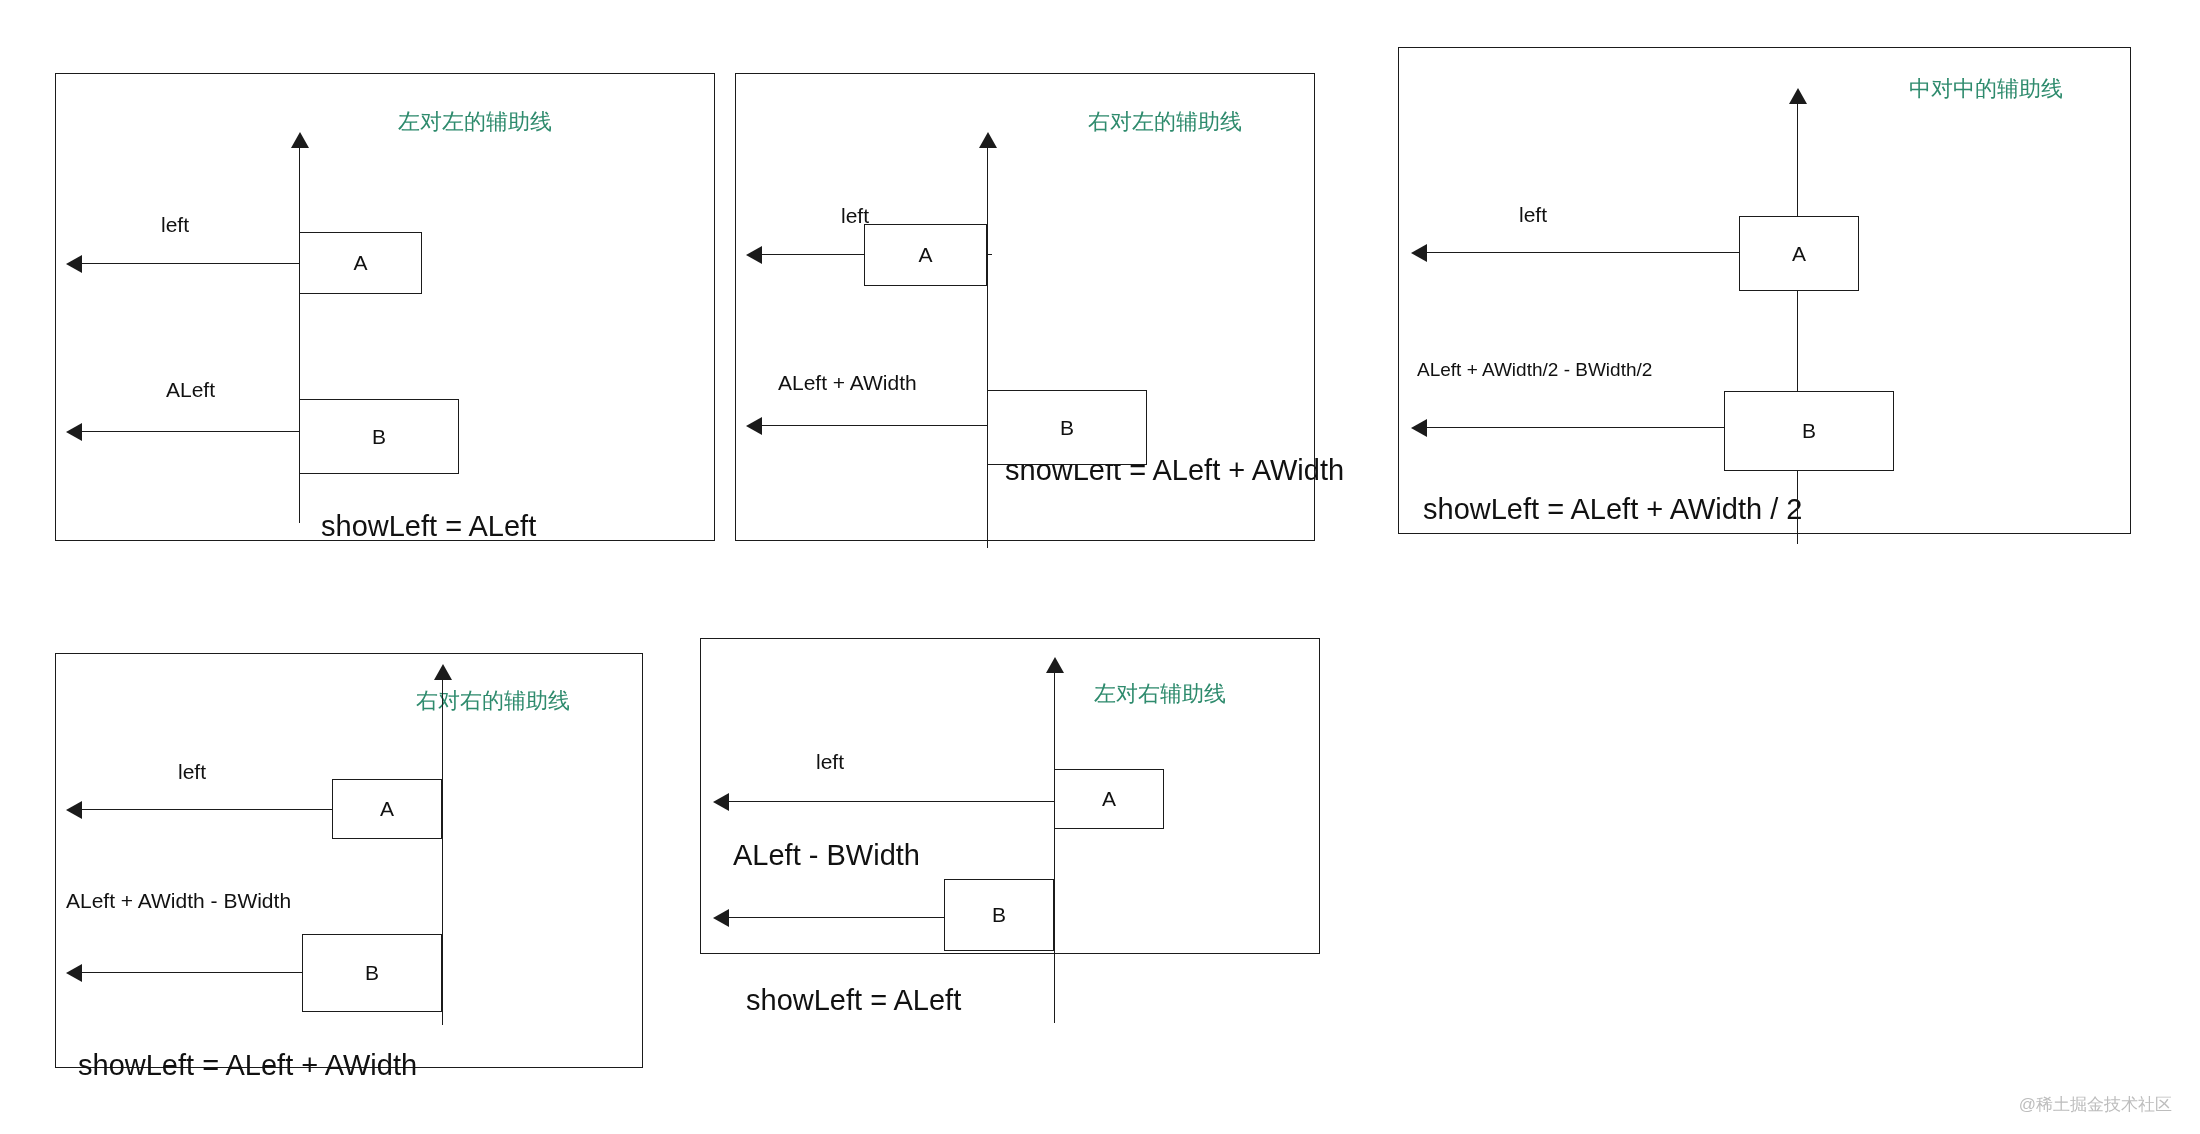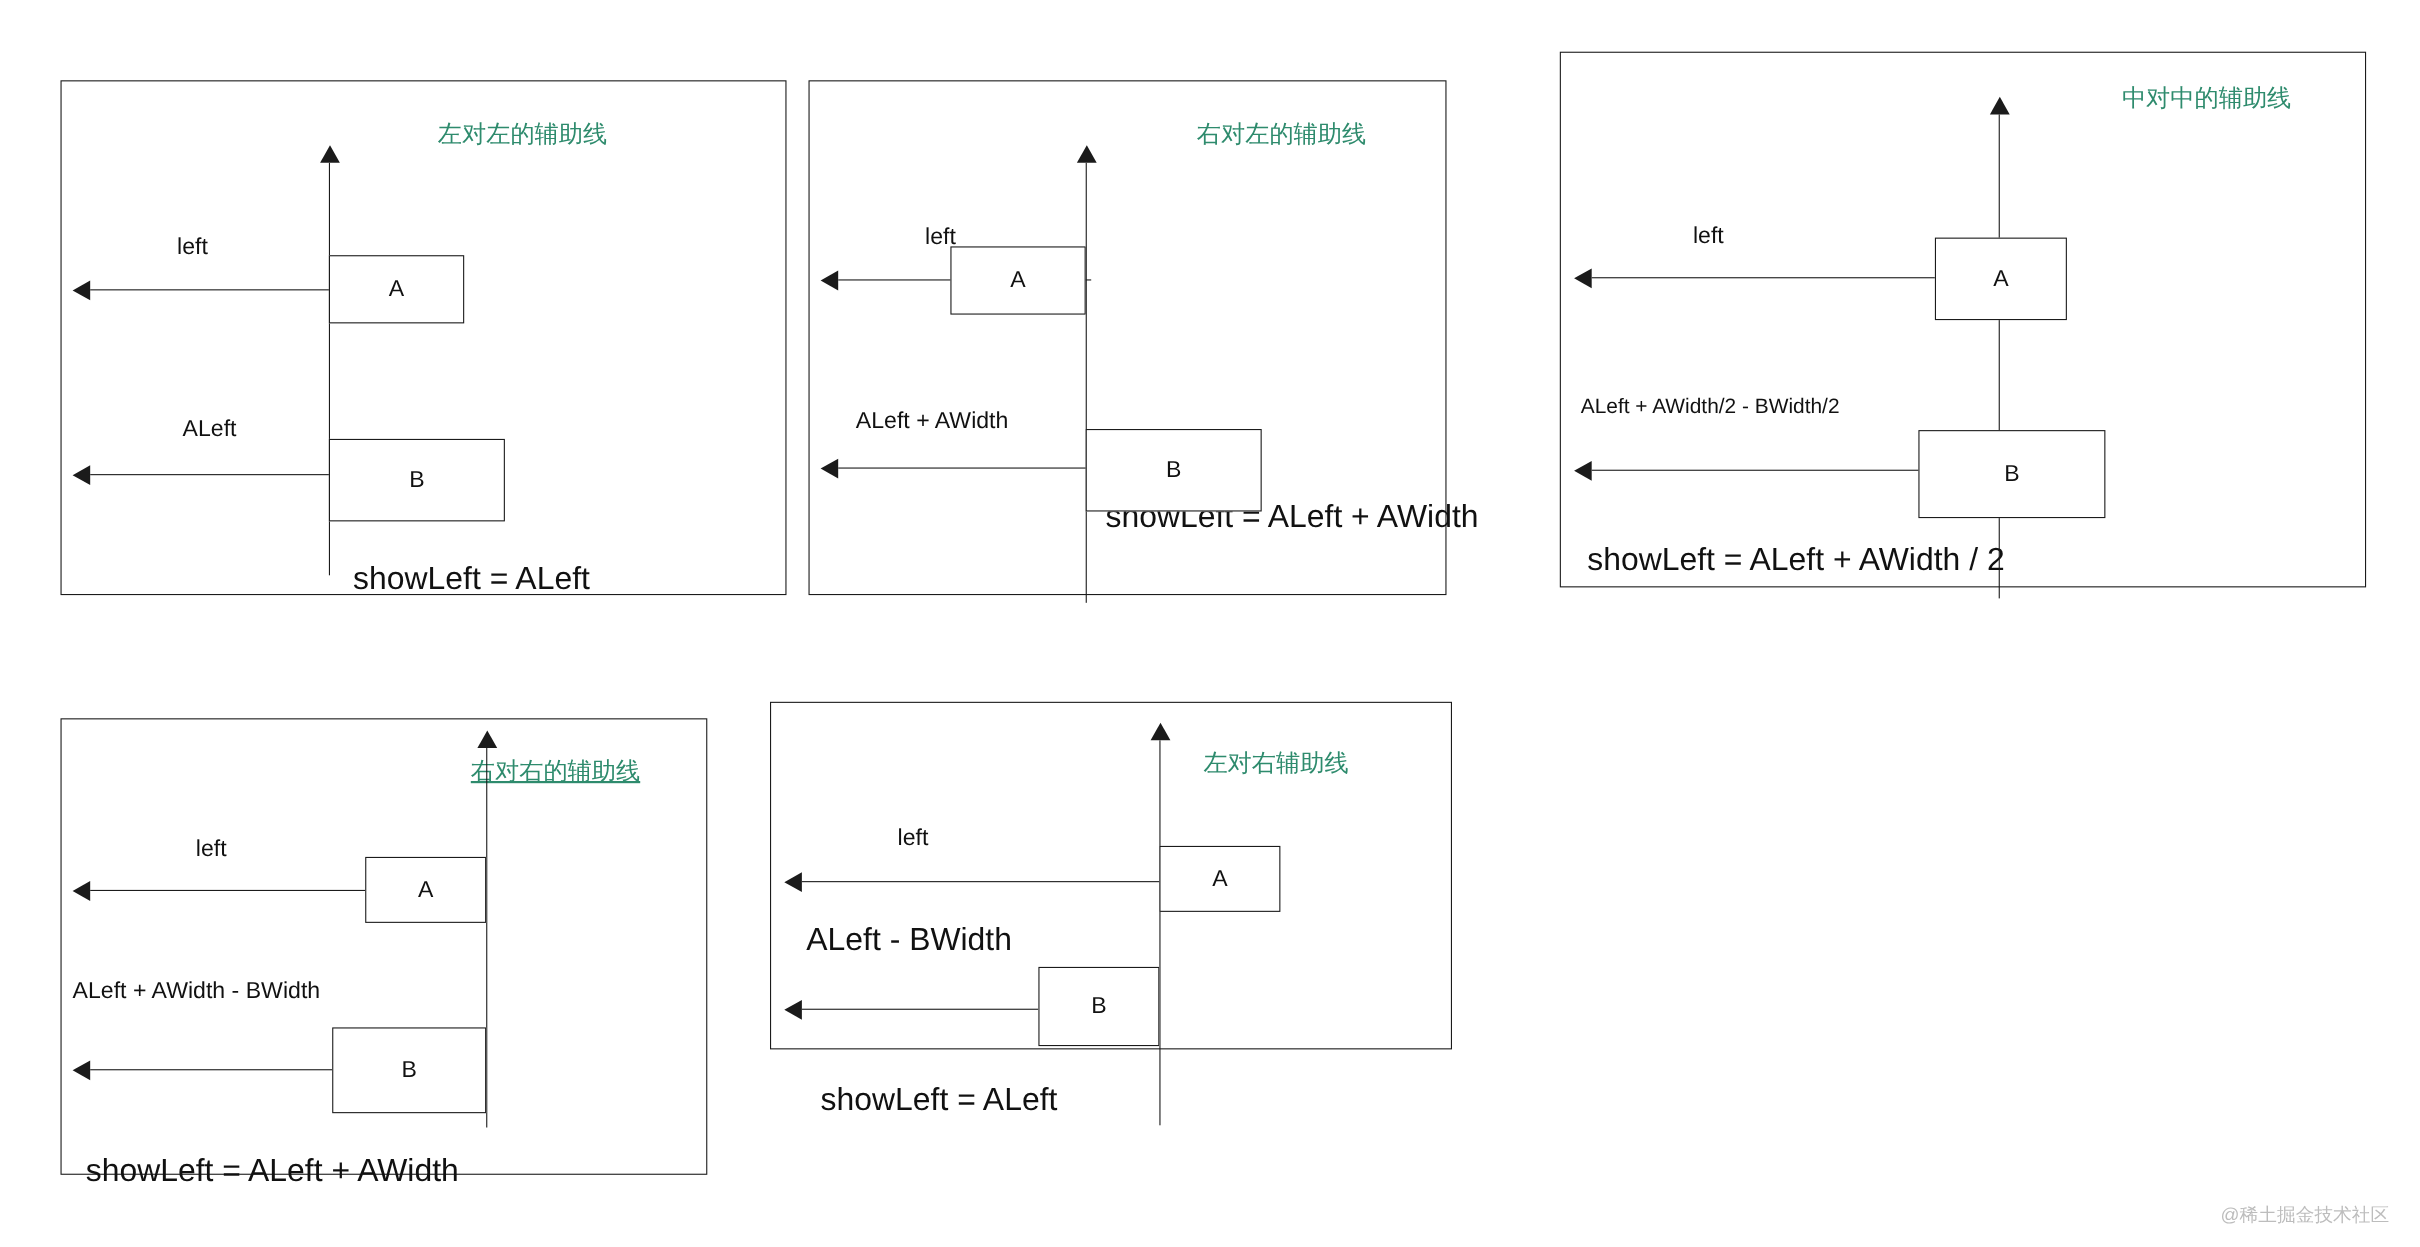--- a/index.html
+++ b/index.html
@@ -131,21 +131,21 @@
 
   <div class="arrow-left" style="left:10px; top:343px;"></div>
   <div class="hline" style="left:26px; top:351px; width:230px;"></div>
   <div class="label" style="left:42px; top:297px;">ALeft + AWidth</div>
 
   <div class="box" style="left:251px; top:316px; width:160px; height:75px;">B</div>
 
 </div>
 <div class="label big" style="left:1005px; top:454px;">showLeft = ALeft + AWidth</div>
 
-<div class="panel" style="left:1398px; top:47px; width:733px; height:487px;margin-left:20px;">
+<div class="panel" style="left:1398px; top:47px; width:733px; height:487px;">
 
   <div class="panel-title" style="left:510px; top:26px;">中对中的辅助线</div>
 
   <div class="arrow-up" style="left:390px; top:40px;"></div>
   <div class="vline" style="left:398px; top:56px; height:440px;"></div>
 
   <div class="arrow-left" style="left:12px; top:196px;"></div>
   <div class="hline" style="left:28px; top:204px; width:312px;"></div>
   <div class="label" style="left:120px; top:155px;">left</div>
 
@@ -155,21 +155,21 @@
   <div class="hline" style="left:28px; top:379px; width:298px;"></div>
   <div class="label small" style="left:18px; top:311px;">ALeft + AWidth/2 - BWidth/2</div>
 
   <div class="box" style="left:325px; top:343px; width:170px; height:80px;">B</div>
 
   <div class="label big" style="left:24px; top:445px;">showLeft = ALeft + AWidth / 2</div>
 </div>
 
 <div class="panel" style="left:55px; top:653px; width:588px; height:415px;">
 
-  <div class="panel-title" style="left:372px; top:32px;text-decoration:underline;">右对右的辅助线</div>
+  <div class="panel-title" style="left:360px; top:32px;">右对右的辅助线</div>
 
   <div class="arrow-up" style="left:378px; top:10px;"></div>
   <div class="vline" style="left:386px; top:26px; height:345px;"></div>
 
   <div class="arrow-left" style="left:10px; top:147px;"></div>
   <div class="hline" style="left:26px; top:155px; width:250px;"></div>
   <div class="label" style="left:122px; top:106px;">left</div>
 
   <div class="box" style="left:276px; top:125px; width:110px; height:60px;">A</div>
 

